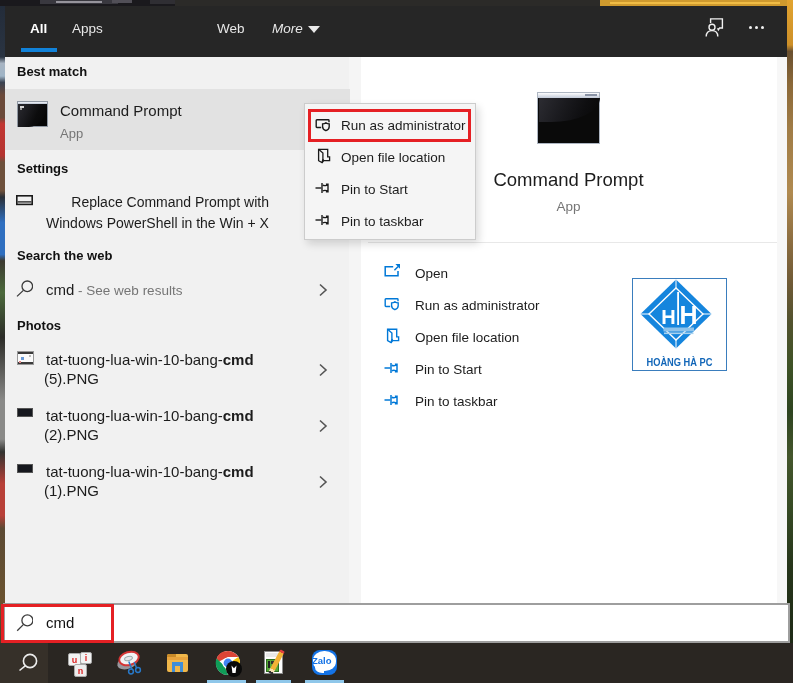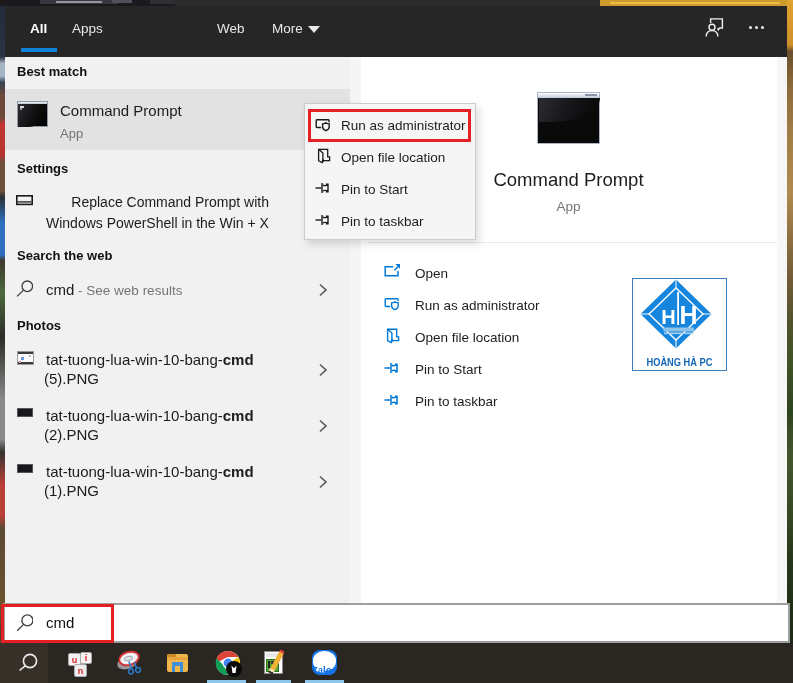--- a/index.html
+++ b/index.html
@@ -33,21 +33,21 @@
 
 <div class="abs" style="left:787px;top:0;width:6px;height:643px;background:linear-gradient(to bottom,
   #e2a430 0%, #cd8f28 7%, #6a5030 8%, #8a6838 13%, #a07c46 20%, #b08a50 30%, #8a6c40 38%,
   #6f5a36 44%, #52522e 50%, #3e5226 57%, #2e4420 64%, #44562c 71%, #364a24 79%, #26351a 88%, #1e2a16 100%);"></div>
 
 <div class="abs" style="left:5px;top:6px;width:782px;height:51px;background:#262626;"></div>
 <span class="hdr-tab" style="left:30px;color:#fff;font-weight:bold;">All</span>
 <span class="hdr-tab" style="left:72px;">Apps</span>
 <span class="hdr-tab" style="left:128px;margin-top:48px;">Documents</span>
 <span class="hdr-tab" style="left:217px;">Web</span>
-<span class="hdr-tab" style="left:272px;">More</span>
+<span class="hdr-tab" style="left:272px;font-style:italic;">More</span>
 <div class="abs" style="left:308px;top:26px;width:0;height:0;border-left:6px solid transparent;border-right:6px solid transparent;border-top:7px solid #e8e8e8;"></div>
 <div class="abs" style="left:21px;top:48px;width:36px;height:4px;background:#1182d9;"></div>
 
 <svg class="abs" style="left:704px;top:17px;" width="20" height="20" viewBox="0 0 20 20">
   <g fill="none" stroke="#f0f0f0" stroke-width="1.4">
     <polyline points="6.6,6 6.6,1.9 18.4,1.9 18.4,11 15.6,11 14.4,12.9 13.6,11.2"></polyline>
     <circle cx="8" cy="10.3" r="3"></circle>
     <path d="M2.2,19.5 C2.2,15.4 4.6,13.6 8,13.6 C11.4,13.6 13.8,15.4 13.8,19.5"></path>
   </g>
 </svg>
@@ -296,18 +296,18 @@
   <div style="position:absolute;left:1px;top:1px;width:15px;height:4px;background:#e8e8e8;"></div>
   <div style="position:absolute;left:1px;top:7px;width:13px;height:13px;background:#58a838;border:1px solid #2e6e1e;"></div>
   <div style="position:absolute;left:3px;top:9px;width:2px;height:7px;background:#222;"></div>
   <div style="position:absolute;left:6px;top:9px;width:5px;height:3px;background:#333;"></div>
 </div>
 <div class="abs" style="left:274px;top:649px;width:5px;height:26px;background:linear-gradient(#e04040 0 10%, #f2b236 10% 82%, #f8e0b0 82% 92%, #333 92%);transform:rotate(28deg);border-radius:1px;"></div>
 
 <div class="abs" style="left:312px;top:650px;width:25px;height:25px;background:#1473e6;border-radius:8px;overflow:hidden;">
   <div style="position:absolute;left:1px;top:1px;width:23px;height:20px;background:#fff;border-radius:48%;"></div>
   <div style="position:absolute;left:3px;top:16px;width:9px;height:7px;background:#fff;border-radius:0 0 0 80%;"></div>
-  <div style="position:absolute;left:0;top:14px;width:17px;text-align:center;color:#1473e6;font-size:9.5px;font-weight:bold;">Zalo</div>
+  <div style="position:absolute;left:0;top:5px;width:17px;text-align:center;color:#1473e6;font-size:9.5px;font-weight:bold;">Zalo</div>
 </div>
 
 <div class="abs" style="left:207px;top:680px;width:39px;height:3px;background:#8fc7ea;"></div>
 <div class="abs" style="left:256px;top:680px;width:35px;height:3px;background:#8fc7ea;"></div>
 <div class="abs" style="left:305px;top:680px;width:39px;height:3px;background:#8fc7ea;"></div>
 
 </body></html>

